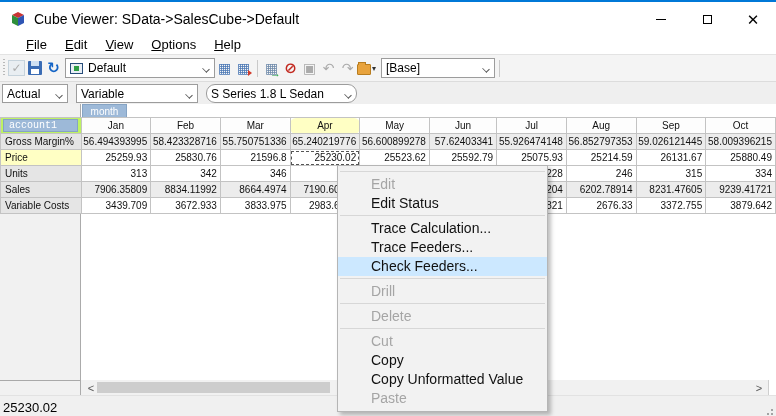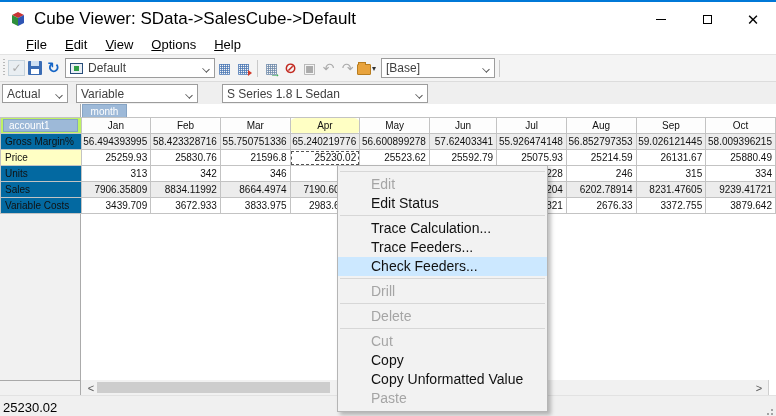--- a/index.html
+++ b/index.html
@@ -8,21 +8,21 @@
 
   .window{
     position:relative; width:776px; height:416px; background:#fff;
     overflow:hidden; border-top:2px solid var(--accent);
   }
 
   
   .titlebar{ position:absolute; top:2px; left:0; right:0; height:30px; background:#fff;
     display:flex; align-items:center; }
   .app-icon{ width:16px; height:16px; margin-left:10px; }
-  .title-text{ margin-left:8px; font-size:17px; color:#000; }
+  .title-text{ margin-left:8px; font-size:14px; color:#000; }
   .win-controls{ position:absolute; right:0; top:0; height:30px; display:flex; }
   .win-btn{ width:46px; height:30px; display:flex; align-items:center; justify-content:center; }
   .glyph-min{ width:10px; height:1px; background:#000; }
   .glyph-max{ width:9px; height:9px; border:1px solid #000; }
   .glyph-close{ font-size:15px; color:#000; line-height:1; }
 
   
   .menubar{ position:absolute; top:32px; left:0; right:0; height:20px; background:#fff;
     display:flex; align-items:center; padding-left:17px; }
   .menu-item{ font-size:13px; color:#000; padding:2px 9px; }
@@ -46,56 +46,56 @@
   .ic-grid{ color:#4a77b4; }
   .ic-grid-bolt::after{ content:""; position:absolute; right:1px; bottom:2px;
     border-left:4px solid #d23a2a; border-top:3px solid transparent; border-bottom:3px solid transparent; }
   .ic-grid-arrow{ color:#6d89a9; }
   .ic-grid-arrow::after{ content:"\2192"; position:absolute; right:0; bottom:-1px; color:#1d9e3f;
     font-size:11px; font-weight:bold; }
   .ic-nozero{ color:#c2281e; font-size:15px; font-weight:bold; }
   .ic-box{ color:#b5b5b5; }
   .tb-sep{ width:1px; height:17px; background:#c9c9c9; margin:0 4px; flex:0 0 aupx; }
   .combo{ height:20px; background:#fff; border:1px solid #9c9c9c; display:flex; align-items:center;
-    font-size:12px; color:#404040; position:relative; padding-left:4px; }
+    font-size:12px; color:#000000; position:relative; padding-left:4px; }
   .combo .caret{ position:absolute; right:5px; top:7px; width:6px; height:6px;
     border-right:1px solid #555; border-bottom:1px solid #555; transform:rotate(45deg) scale(1,.8); }
   .combo-view{ width:150px; margin-left:2px; }
   .combo-base{ width:114px; margin-left:5px; }
   .view-ic{ width:13px; height:11px; border:1px solid #274d79; background:#e8eef5; margin-right:5px; position:relative; }
   .view-ic::before{ content:""; position:absolute; left:3px; top:2px; width:5px; height:5px; background:#2f9e44; }
   .ic-folder{ width:15px; height:11px; background:#e8a33d; border:1px solid #b87d20; border-radius:1px; position:relative; margin-top:3px; }
   .ic-folder::before{ content:""; position:absolute; top:-3px; left:0; width:6px; height:2px;
     background:#e8a33d; border:1px solid #b87d20; border-bottom:none; }
   .folder-caret{ font-size:8px; color:#333; margin-left:1px; }
 
   
   .filterbar{ position:absolute; top:79px; left:0; right:0; height:23px; background:#efefef;
     border-top:1px solid #dcdcdc; }
   .filter-combo{ position:absolute; top:2px; height:19px; }
   .f1{ left:2px;  width:66px; }
   .f2{ left:76px; width:122px; }
-  .f3{ left:222px;width:206px; }
+  .f3{ left:206px;width:151px;border-radius:9px; }
 
   
   .content{ position:absolute; top:102px; left:0; right:0; height:276px; background:#fff; }
   .rowhdr-strip{ position:absolute; left:0; top:0; bottom:0; width:81px; background:#f1f1f1;
     border-right:1px solid #ababab; }
   .dim-chip{ background:var(--chip); color:#fff; font-size:10px; border:1px solid #86a4c4; }
   .month-chip{ position:absolute; left:82px; top:0; width:45px; height:14px;
     display:flex; align-items:center; justify-content:center; }
   .account-chip{ width:75px; height:13px; margin:1px 2px; display:flex; align-items:center; padding-left:5px; }
 
   table.cube{ position:absolute; left:0; top:13px; border-collapse:collapse; table-layout:fixed; }
   table.cube th, table.cube td{ border:1px solid #c3c3c3; height:16px; font-size:10px;
     font-weight:normal; color:#111; overflow:hidden; white-space:nowrap; }
-  th.corner{ width:81px; background:#bef264; border-top:none; border-left:none; }
+  th.corner{ width:81px; background:#bef264; border-top:none; border-left:none;font-family:Liberation Mono, monospace; }
   th.col-h{ width:71px; background:#fdfdfd; text-align:center;border-radius:6px; }
   th.col-h.sel{ background:var(--selyellow); }
-  th.row-h{ background:#0369a1; text-align:left; padding-left:4px; }
+  th.row-h{ background:#e5e5e5; text-align:left; padding-left:4px; }
   th.row-h.sel{ background:var(--selyellow); }
   td.cell{ text-align:right; padding-right:3px; background:#fff; }
   td.cell.shaded{ background:var(--shaded); }
   td.cell.selected{ outline:1px dashed #555; outline-offset:-2px; }
 
   
   .scrollrow{ position:absolute; top:378px; left:0; right:0; height:15px; background:#f1f1f1; }
   .scroll-corner{ position:absolute; left:0; top:0; width:81px; height:15px; background:#f1f1f1;
     border-top:1px solid #a9a9a9; border-right:1px solid #ababab; }
   .scroll-arrow{ position:absolute; top:0; width:14px; height:15px; display:flex; align-items:center;

